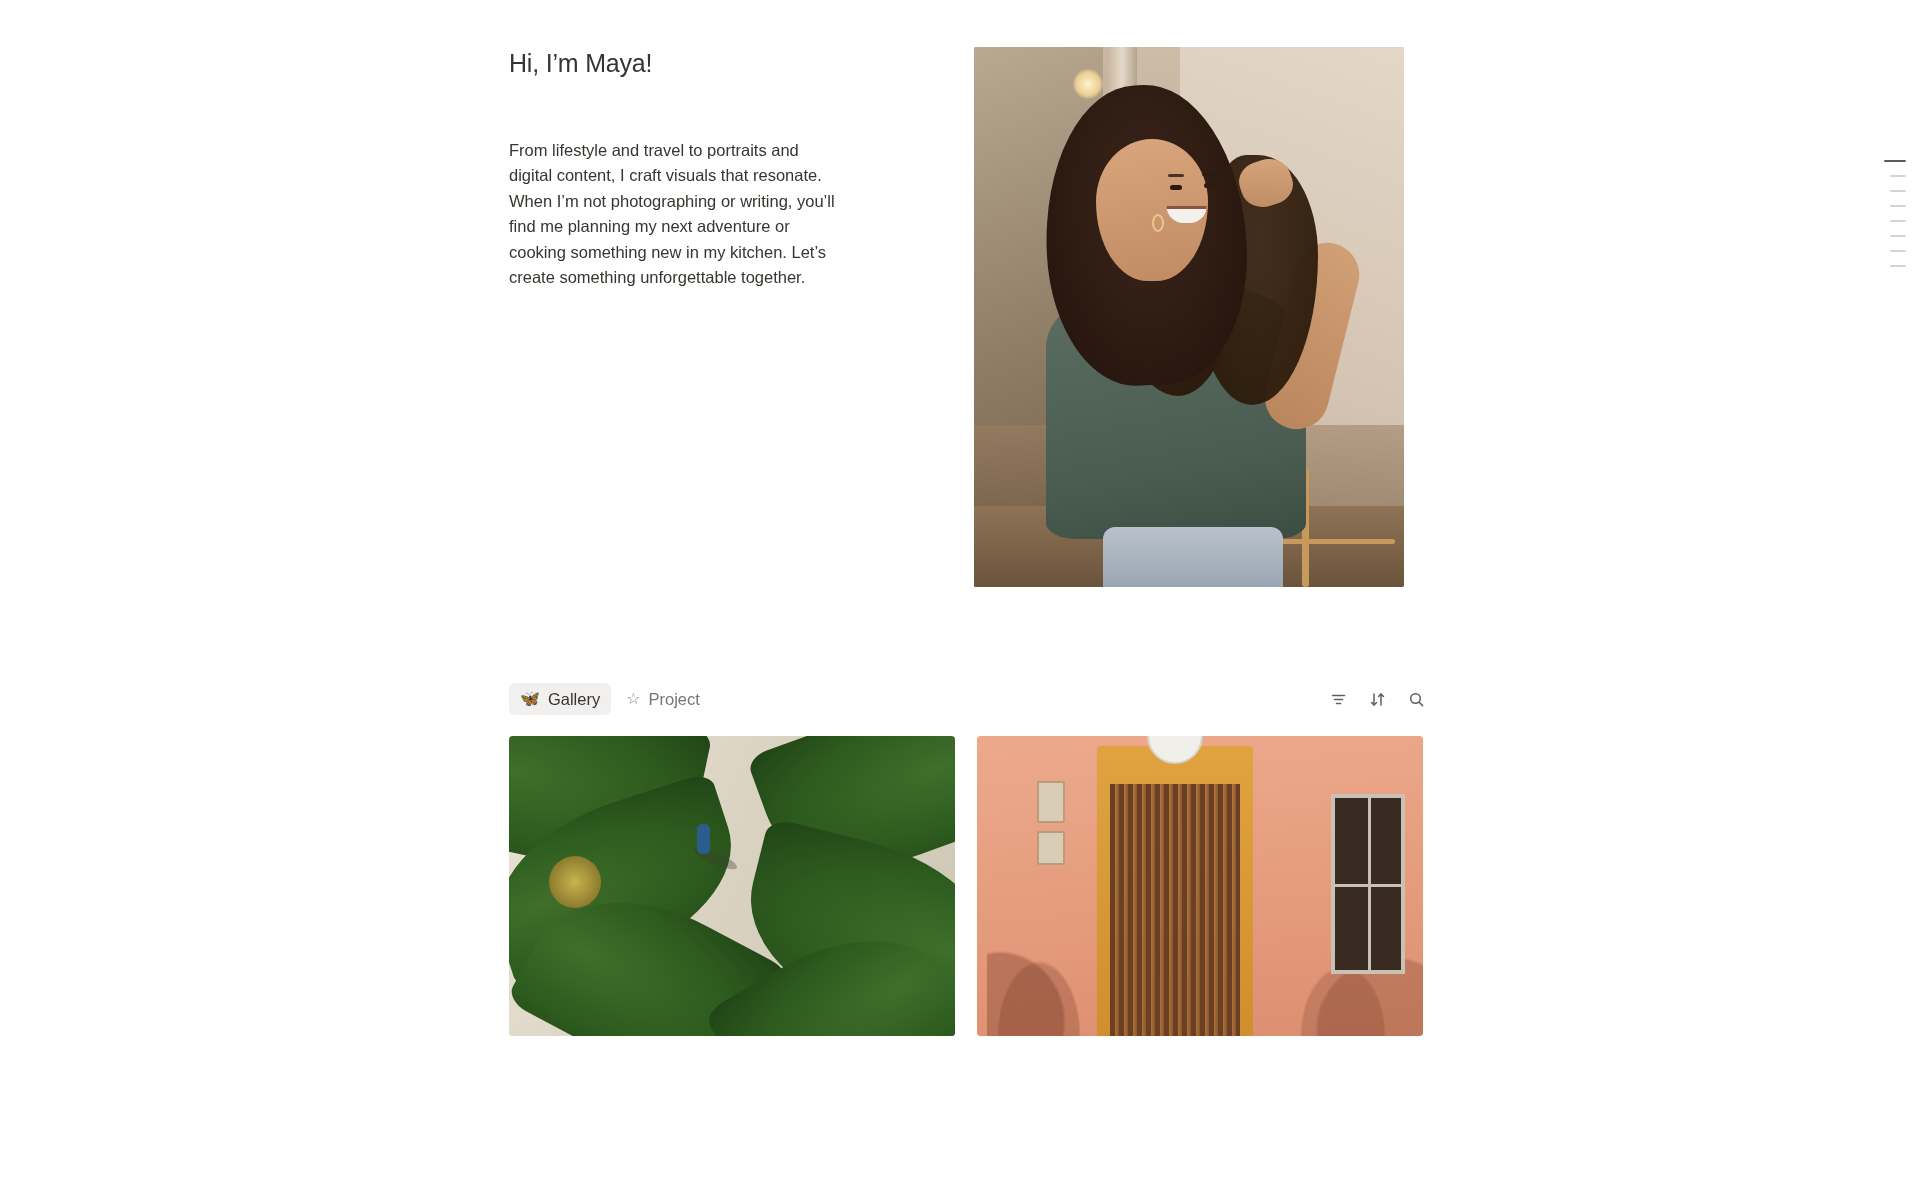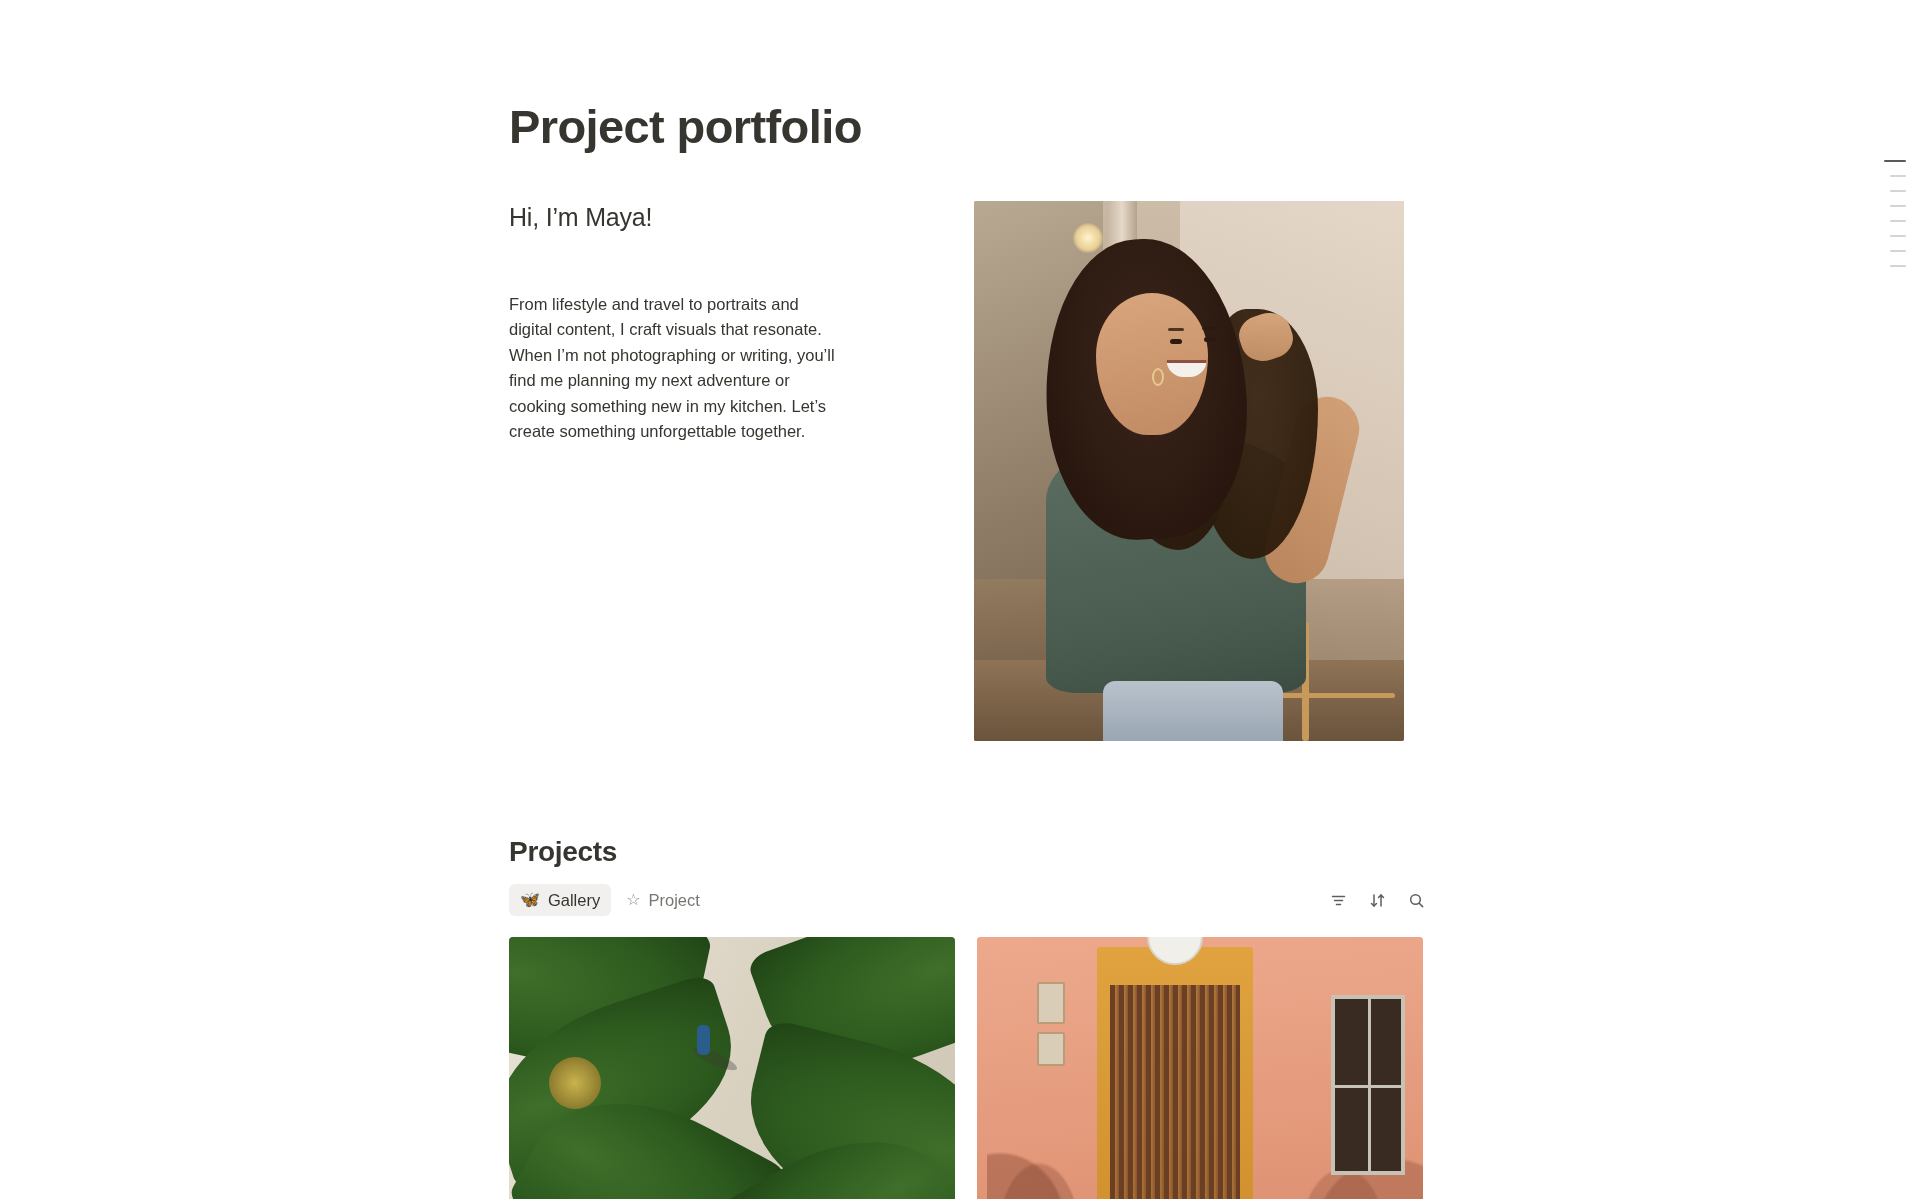--- a/index.html
+++ b/index.html
@@ -302,21 +302,20 @@
   .mm-line { height: 2px; background: #d6d4d0; border-radius: 1px; }
   .mm-line.active { background: #5b5a57; height: 2px; }
 </style>
 </head>
 <body>
 
 <div class="page">
 
   <div class="content">
 
-    <h1 class="page-title">Project portfolio</h1>
 
     <div class="intro">
 
       <div class="intro-left">
         <h2 class="greeting">Hi, I’m Maya!</h2>
         <p class="bio">From lifestyle and travel to portraits and digital content, I craft visuals that resonate. When I’m not photographing or writing, you’ll find me planning my next adventure or cooking something new in my kitchen. Let’s create something unforgettable together.</p>
       </div>
 
       <div class="intro-right">
         <div class="portrait">
@@ -343,21 +342,20 @@
           <div class="p-eye r"></div>
           <div class="p-smile"></div>
           <div class="p-earring"></div>
           <div class="p-hand"></div>
         </div>
       </div>
 
     </div>
 
     <div class="projects">
-      <h2 class="section-title">Projects</h2>
 
       <div class="view-bar">
         <div class="view-tabs">
 
           <div class="tab active">
             <span class="glyph">🦋</span>
             <span>Gallery</span>
           </div>
 
           <div class="tab inactive">

